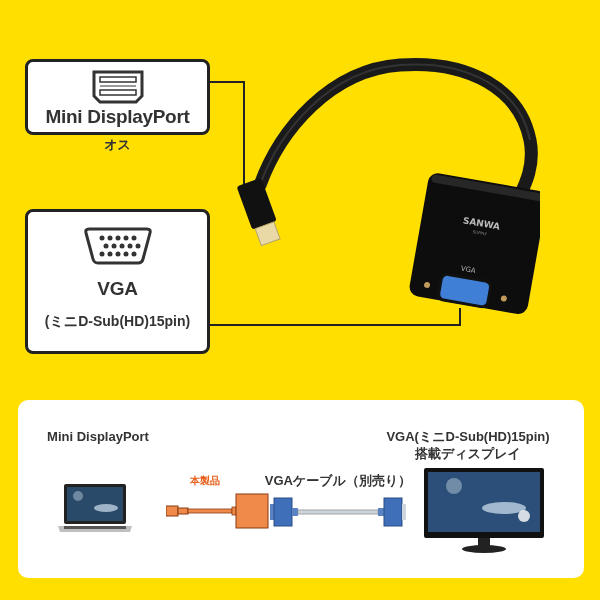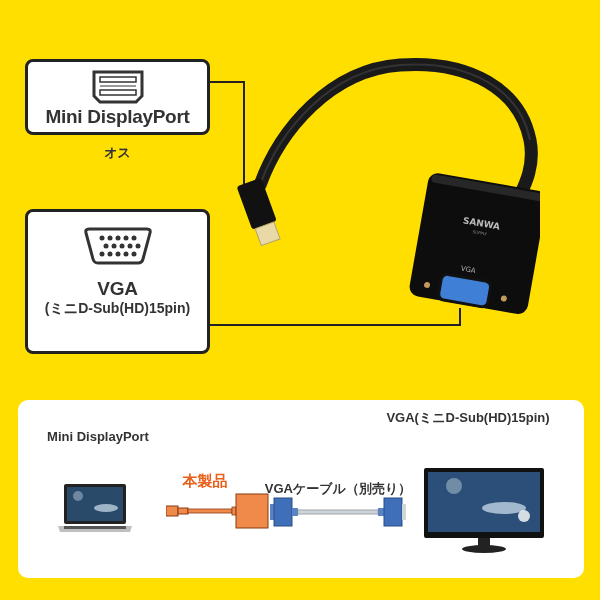--- a/index.html
+++ b/index.html
@@ -1,40 +1,40 @@
 <!DOCTYPE html>
 <html><head>
 <meta charset="utf-8">
 <style>
   * { box-sizing: border-box; margin: 0; padding: 0; }
   html, body { width: 600px; height: 600px; overflow: hidden; }
   body { background: #ffdf00; font-family: "Liberation Sans", "DejaVu Sans", sans-serif; position: relative; color: #333; }
   .card { position: absolute; background: #fff; border: 3px solid #222; border-radius: 8px; text-align: center; }
   .card-title { font-weight: bold; font-size: 19px; color: #333; letter-spacing: -0.3px; }
-  .card-sub { font-weight: bold; font-size: 13px; color: #333; margin-top: 0; }
+  .card-sub { font-weight: bold; font-size: 13px; color: #333; margin-top: 13px; }
   .line { position: absolute; background: #222; }
   .bottom-panel { position: absolute; left: 18px; top: 400px; width: 566px; height: 178px; background: #fff; border-radius: 10px; }
   .bp-label { position: absolute; font-weight: bold; font-size: 13px; color: #333; text-align: center; line-height: 17px; }
   .orange { color: #e8601c; }
   svg { display: block; }
 </style>
 </head>
 <body>
 
 <div class="card" style="left:25px; top:59px; width:185px; height:76px;">
   <div style="margin:8px auto 0; width:56px; height:34px;">
     <svg width="56" height="34" viewBox="0 0 56 34">
       <path d="M4 2 H52 V26 L46 32 H10 L4 26 Z" fill="#fff" stroke="#333" stroke-width="3"></path>
       <rect x="10" y="7" width="36" height="5" fill="none" stroke="#333" stroke-width="1.5"></rect>
       <rect x="10" y="20" width="36" height="5" fill="none" stroke="#333" stroke-width="1.5"></rect>
       <line x1="10" y1="16" x2="46" y2="16" stroke="#333" stroke-width="1"></line>
     </svg>
   </div>
   <div class="card-title" style="margin-top:2px;">Mini DisplayPort</div>
-  <div class="card-sub" style="margin-top:16px;font-family:Liberation Serif, serif;">オス</div>
+  <div class="card-sub" style="margin-top:8px;font-family:Liberation Serif, serif;">オス</div>
 </div>
 
 <div class="card" style="left:25px; top:209px; width:185px; height:145px;">
   <div style="margin:14px auto 0; width:70px; height:40px;">
     <svg width="70" height="40" viewBox="0 0 70 40">
       <path d="M6 3 H64 Q68 3 67 7 L60 33 Q59 37 55 37 H15 Q11 37 10 33 L3 7 Q2 3 6 3 Z" fill="#fff" stroke="#333" stroke-width="3"></path>
       <g fill="#333">
         <circle cx="19" cy="12" r="2.5"></circle>
           <circle cx="27" cy="12" r="2.5"></circle>
           <circle cx="35" cy="12" r="2.5"></circle>
@@ -95,48 +95,49 @@
     <svg width="80" height="56" viewBox="0 0 80 56">
       <rect x="8" y="2" width="62" height="40" rx="2" fill="#222"></rect>
       <rect x="11" y="5" width="56" height="34" fill="#2a4a6a"></rect>
       <circle cx="22" cy="14" r="5" fill="#8aa3b8" opacity="0.7"></circle>
       <ellipse cx="50" cy="26" rx="12" ry="4" fill="#cfe0ee" opacity="0.7"></ellipse>
       <path d="M2 44 H76 L74 50 H4 Z" fill="#bfbfbf"></path>
       <rect x="8" y="44" width="62" height="3" fill="#555"></rect>
     </svg>
   </div>
 
-  <div class="bp-label orange" style="left:162px; top:72px; width:50px; font-size:15px;">本製品</div>
+  <div class="bp-label orange" style="left:162px; top:72px; width:50px; font-size:10px;">本製品</div>
 
   <div style="position:absolute; left:148px; top:92px;">
     <svg width="112" height="40" viewBox="0 0 112 40">
       <rect x="0" y="14" width="12" height="10" fill="#f08a4b" stroke="#8a3a10" stroke-width="1"></rect>
       <rect x="12" y="16" width="10" height="6" fill="#f08a4b" stroke="#8a3a10" stroke-width="1"></rect>
       <rect x="22" y="17" width="44" height="4" fill="#f08a4b" stroke="#8a3a10" stroke-width="0.8"></rect>
       <rect x="66" y="15" width="4" height="8" fill="#f08a4b" stroke="#8a3a10" stroke-width="0.8"></rect>
       <rect x="70" y="2" width="32" height="34" fill="#f08a4b" stroke="#8a3a10" stroke-width="1"></rect>
     </svg>
   </div>
 
-  <div class="bp-label" style="left:240px; top:80px; width:160px;">VGAケーブル（別売り）</div>
+  <div class="bp-label" style="left:240px; top:72px; width:160px;">VGAケーブル（別売り）</div>
 
   <div style="position:absolute; left:250px; top:96px;">
     <svg width="140" height="32" viewBox="0 0 140 32">
       <rect x="2" y="8" width="4" height="16" fill="#5a83c4"></rect>
       <rect x="6" y="2" width="18" height="28" fill="#3f6fb8" stroke="#2a4d86"></rect>
       <rect x="24" y="12" width="6" height="8" fill="#5a83c4"></rect>
       <rect x="30" y="14" width="80" height="4" fill="#cfd6db" stroke="#8a9299" stroke-width="0.8"></rect>
       <rect x="110" y="12" width="6" height="8" fill="#5a83c4"></rect>
       <rect x="116" y="2" width="18" height="28" fill="#3f6fb8" stroke="#2a4d86"></rect>
       <rect x="134" y="8" width="4" height="16" fill="#cfd6db"></rect>
     </svg>
   </div>
 
-  <div class="bp-label" style="left:350px; top:9px; width:200px;">
+  <div class="bp-label" style="left:350px; top:28px; width:200px;">
     <div>VGA(ミニD-Sub(HD)15pin)</div>
+    <div>搭載ディスプレイ</div>
   </div>
 
   <div style="position:absolute; left:406px; top:68px;">
     <svg width="120" height="86" viewBox="0 0 120 86">
       <rect x="0" y="0" width="120" height="70" rx="2" fill="#111"></rect>
       <rect x="4" y="4" width="112" height="60" fill="#2b4f78"></rect>
       <circle cx="30" cy="18" r="8" fill="#8fa6ba" opacity="0.7"></circle>
       <ellipse cx="80" cy="40" rx="22" ry="6" fill="#d6e6f2" opacity="0.7"></ellipse>
       <circle cx="100" cy="48" r="6" fill="#fff" opacity="0.8"></circle>
       <rect x="54" y="70" width="12" height="8" fill="#222"></rect>

